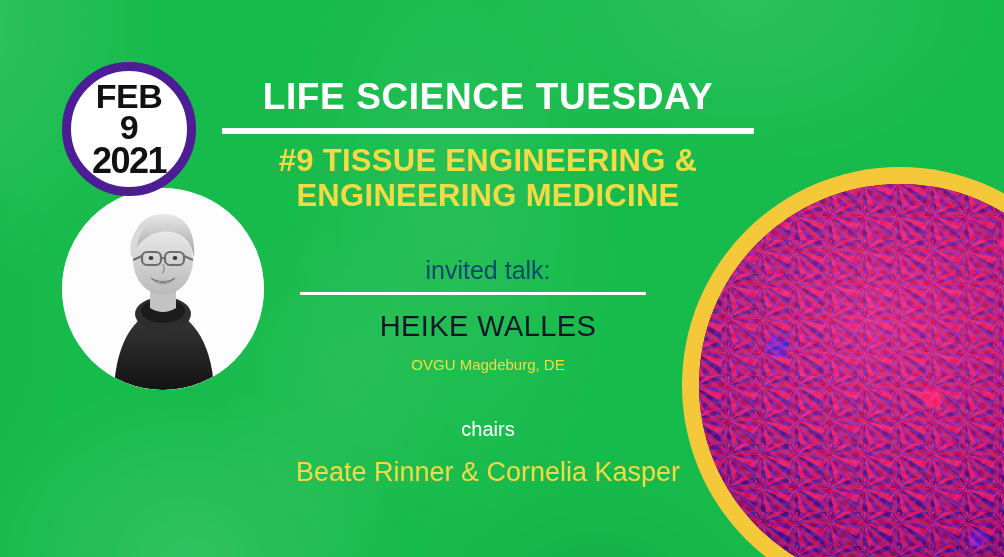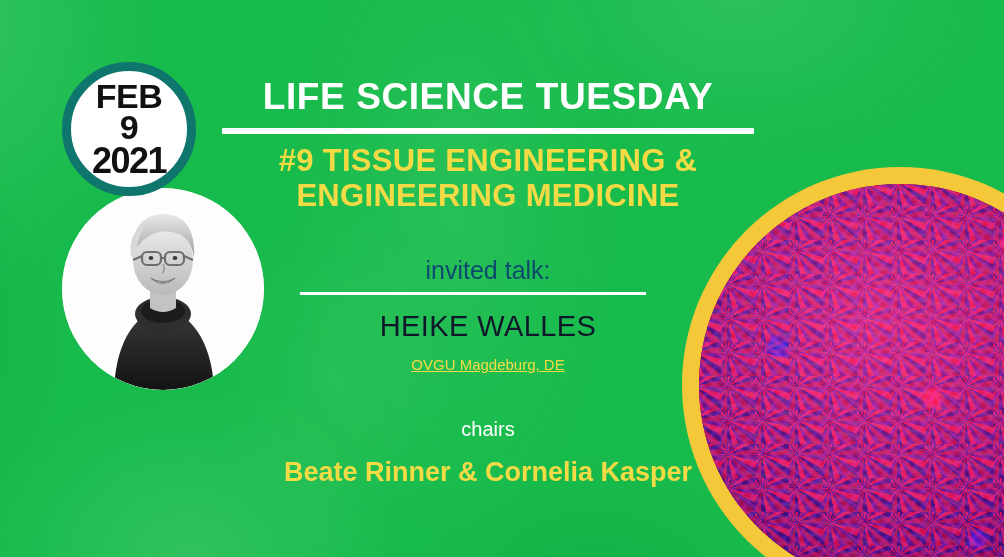--- a/index.html
+++ b/index.html
@@ -38,21 +38,21 @@
 
   
   .date-badge {
     position: absolute;
     left: 62px;
     top: 62px;
     width: 134px;
     height: 134px;
     border-radius: 50%;
     background: #ffffff;
-    border: 9px solid #0f766e;
+    border: 9px solid #4c1d95;
     box-sizing: border-box;
     z-index: 6;
     display: flex;
     flex-direction: column;
     align-items: center;
     justify-content: center;
     line-height: 0.92;
   }
   .date-month {
     font-size: 34px;
@@ -225,38 +225,37 @@
     letter-spacing: 0.4px;
   }
   .speaker-affil {
     position: absolute;
     left: 0;
     top: 356px;
     width: 100%;
     font-size: 15px;
     font-weight: 400;
     color: #f4db45;
-    text-decoration: underline;
   }
   .chairs-label {
     position: absolute;
     left: 0;
     top: 418px;
     width: 100%;
     font-size: 20px;
     font-weight: 400;
     color: #ffffff;
   }
   .chairs-names {
     position: absolute;
     left: 0;
     top: 457px;
     width: 100%;
     font-size: 27px;
-    font-weight: 700;
+    font-weight: 400;
     color: #f4db45;
   }
 </style>
 </head>
 <body>
 
 <div id="poster">
 
   <div class="bg-base"></div>
   <div class="bg-swirl"></div>

